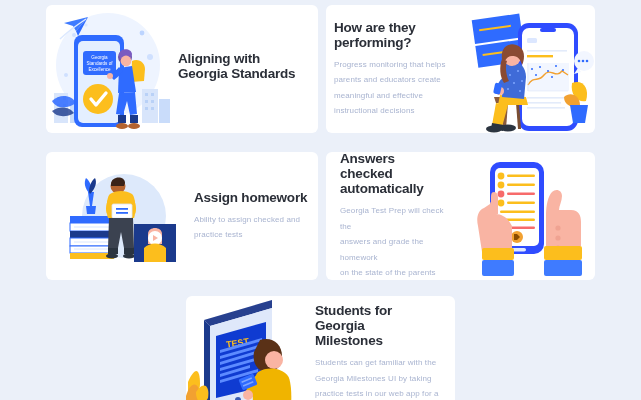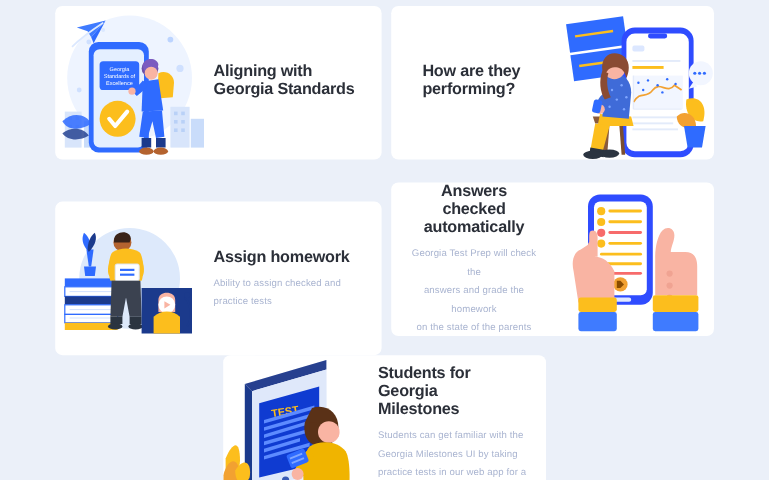--- a/index.html
+++ b/index.html
@@ -37,32 +37,32 @@
     color: #a9b4d0;
     font-size: 8px;
     line-height: 15.5px;
     white-space: pre-line;
     letter-spacing: 0.1px;
   }
 
   
   #card-1 { left: 46px;  top: 5px;   width: 272px; height: 128px; }
   #card-2 { left: 326px; top: 5px;   width: 269px; height: 128px; }
-  #card-3 { left: 46px;  top: 168px; width: 272px; height: 128px; }
+  #card-3 { left: 46px;  top: 152px; width: 272px; height: 128px; padding-left: 16px; }
   #card-4 { left: 326px; top: 152px; width: 269px; height: 128px; }
   #card-5 { left: 186px; top: 296px; width: 269px; height: 128px; }
 
   #card-1 .art { width: 128px; }
   #card-1 .copy { padding-left: 4px; }
   #card-2 .art { width: 135px; }
-  #card-2 .copy { padding-left: 26px; }
+  #card-2 .copy { padding-left: 8px; }
   #card-3 .art { width: 128px; }
   #card-3 .copy { padding-left: 4px; }
   #card-4 .art { width: 135px; }
-  #card-4 .copy { padding-left: 14px; text-align: center; }
+  #card-4 .copy { padding-left: 14px; }
   #card-5 .art { width: 125px; }
   #card-5 .copy { padding-left: 4px; }
 
   svg { display: block; }
 </style>
 </head>
 <body>
 
 <div class="page">
 
@@ -208,20 +208,24 @@
           <rect x="34" y="78" width="7" height="11" rx="2" fill="#2f6bff" transform="rotate(12 37 84)"></rect>
           <circle cx="52" cy="52" r="9" fill="#f9b4a3"></circle>
           <path d="M42 54 c-2 -14 10 -18 18 -12 6 5 4 14 2 18 -2 -8 -6 -9 -10 -9 -4 0 -7 3 -8 8 Z" fill="#8a4b33"></path>
           <path d="M42 54 c-3 8 -2 18 2 24 l5 -2 c-3 -6 -4 -14 -2 -20 Z" fill="#8a4b33"></path>
         </g>
       </svg>
     </div>
     <div class="copy">
       <div class="c-title">How are they
 performing?</div>
+      <div class="c-body">Progress monitoring that helps
+parents and educators create
+meaningful and effective
+instructional decisions</div>
     </div>
   </div>
 
   <div class="card" id="card-3">
     <div class="art">
       <svg width="128" height="128" viewBox="0 0 128 128">
         <circle cx="62" cy="64" r="42" fill="#dde9fb"></circle>
 
         <path d="M26 40 l2 14 2 0 2 -14 Z" fill="#2f6bff"></path>
         <path d="M28 42 c-6 -6 -6 -12 -4 -16 4 3 6 9 6 14 Z" fill="#2f6bff"></path>

